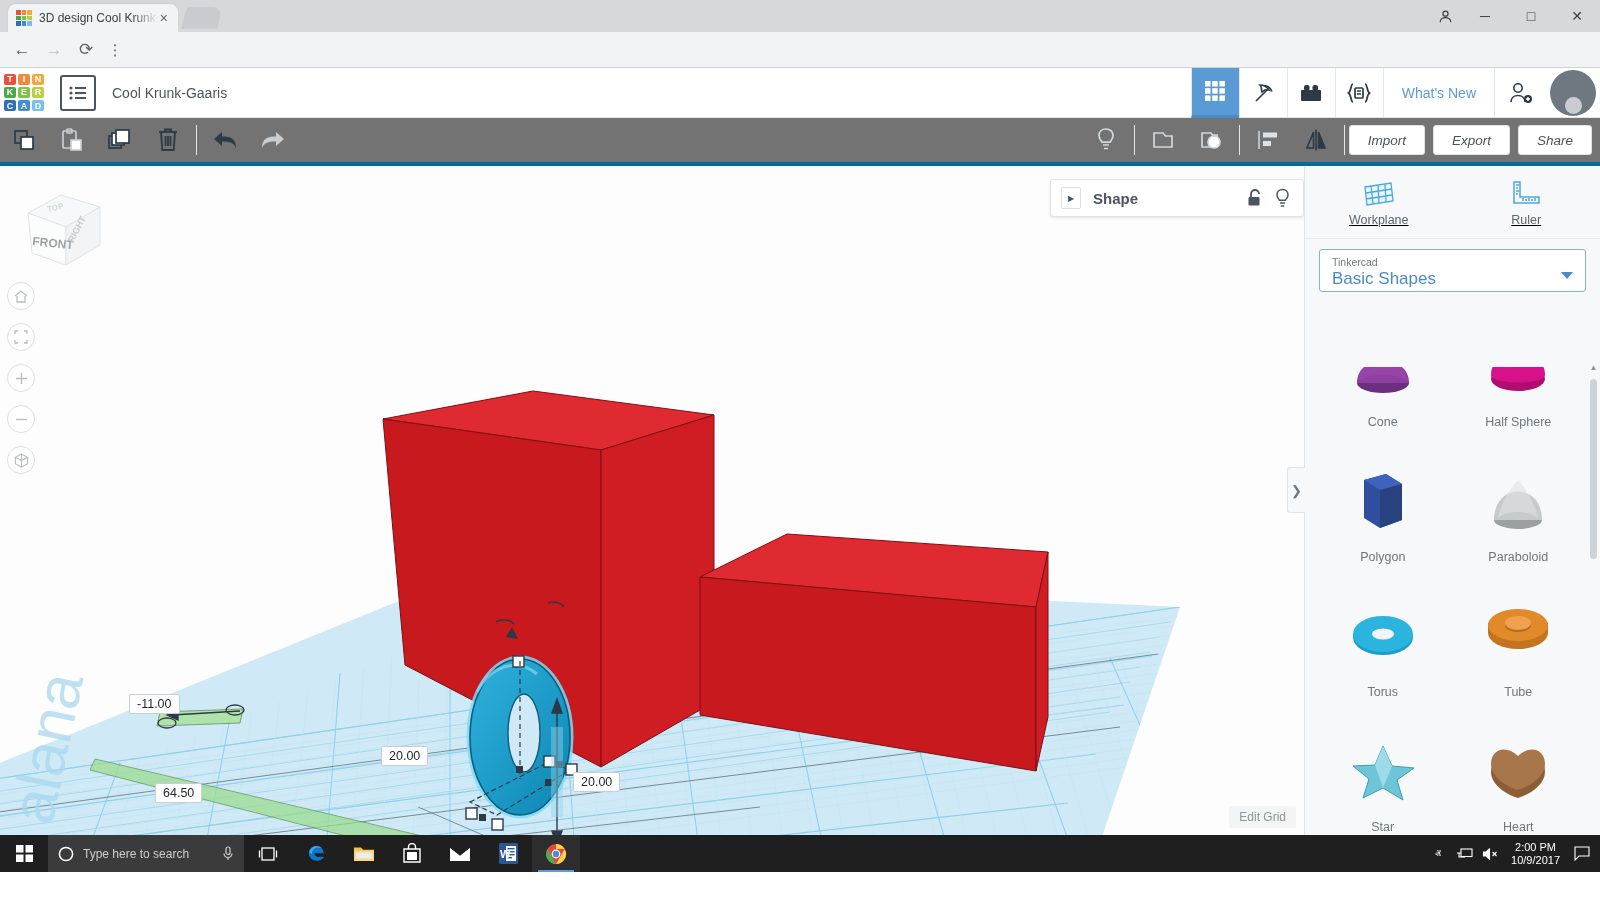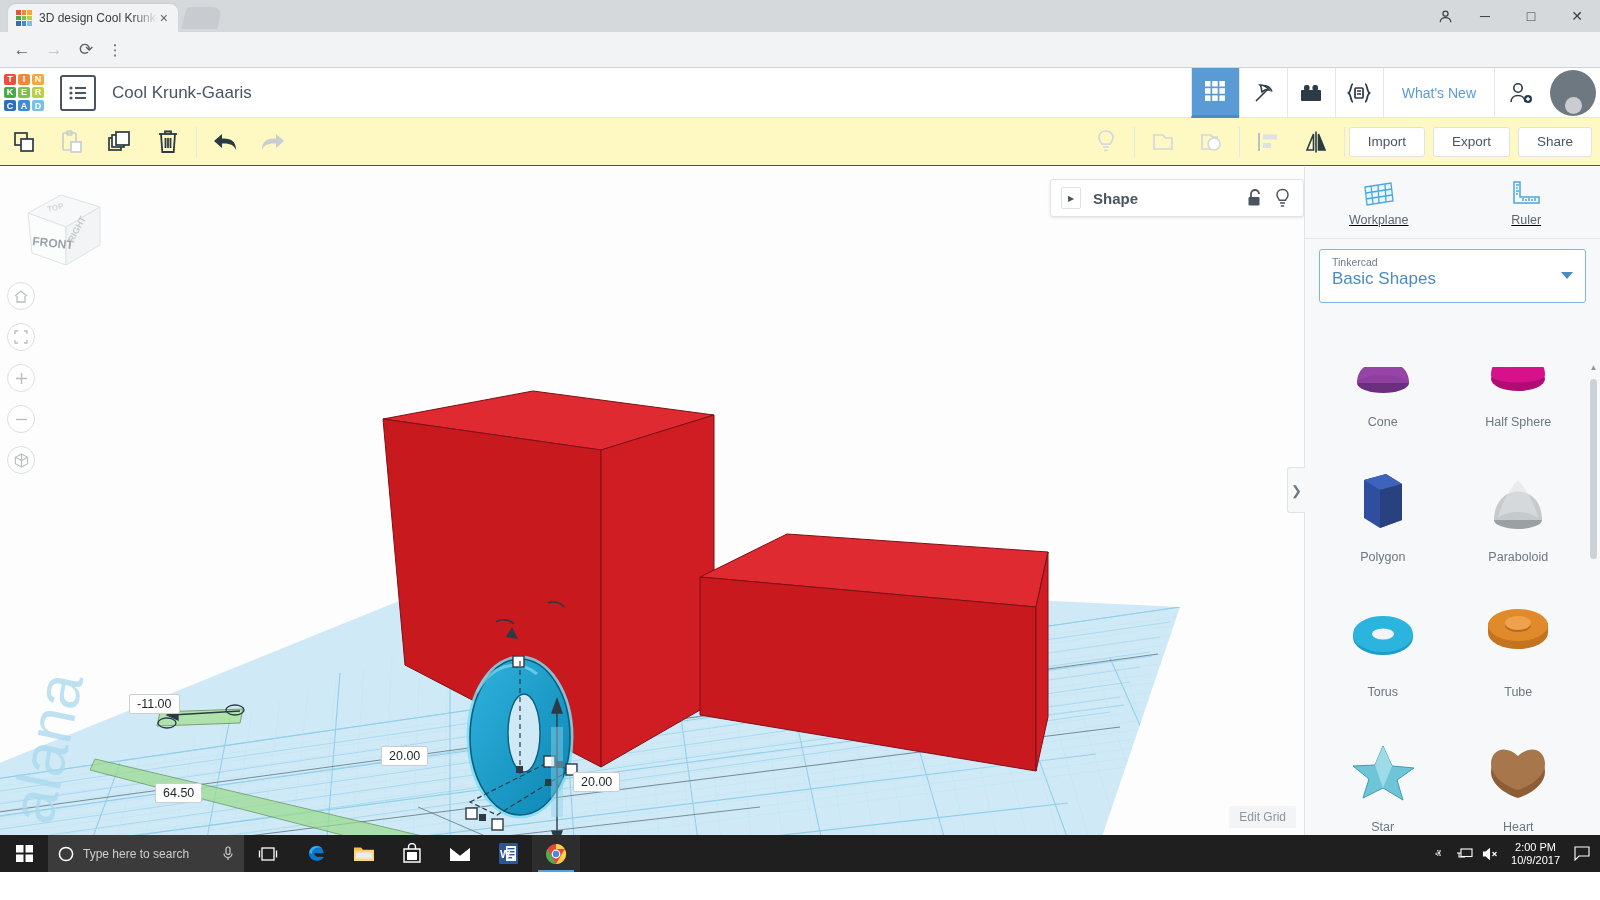--- a/index.html
+++ b/index.html
@@ -43,36 +43,36 @@
 
   
   .app { position:relative; height:804px; background:#fff; }
   .tc-header { height:50px; background:#fff; border-bottom:1px solid #e4e7ea; display:flex; align-items:center; }
   .tc-logo { width:44px; height:42px; margin-left:2px; display:grid; grid-template-columns:repeat(3,1fr);
              grid-template-rows:repeat(3,1fr); gap:2px; padding:2px; }
   .tc-logo span { display:flex; align-items:center; justify-content:center; color:#fff; font-size:9px;
                   font-weight:bold; border-radius:2px; }
   .hdr-btn { width:36px; height:36px; margin-left:14px; border:2px solid #4a5560; border-radius:3px;
              display:flex; align-items:center; justify-content:center; }
-  .doc-title { font-size:17px; color:#4a5560; margin-left:16px; }
+  .doc-title { font-size:14px; color:#4a5560; margin-left:16px; }
   .hdr-right { margin-left:auto; display:flex; align-items:center; height:38px; }
   .hdr-icon { width:48px; height:50px; display:flex; align-items:center; justify-content:center;
               border-left:1px solid #e4e7ea; color:#3d4a55; }
   .hdr-icon.active { background:#5b9bd5; color:#fff; border-bottom:3px solid #4a8bc4; }
   .hdr-whatsnew { padding:0 18px; height:50px; display:flex; align-items:center; font-size:14px;
                   color:#5b9bd5; border-left:1px solid #e4e7ea; }
   .hdr-invite { width:52px; height:50px; display:flex; align-items:center; justify-content:center;
                 border-left:1px solid #e4e7ea; }
   .avatar { width:46px; height:46px; border-radius:50%; background:#6e7881; margin:0 4px;
             display:flex; align-items:flex-end; justify-content:center; overflow:hidden; }
   .avatar .head { width:17px; height:17px; border-radius:50%; background:#c9cdd1; margin-bottom:2px; position:relative;}
   .avatar .head:after { content:""; position:absolute; width:34px; height:20px; border-radius:17px 17px 0 0;
                         background:#c9cdd1; left:-8.5px; top:19px; }
 
-  .tc-toolbar { height:48px; background:#fef9c3; border-bottom:1px solid #0369a1; display:flex; align-items:center; }
+  .tc-toolbar { height:48px; background:#737373; border-bottom:4px solid #0369a1; display:flex; align-items:center;font-style:italic; }
   .tb-icon { width:48px; height:48px; display:flex; align-items:center; justify-content:center; color:#2b3a45; }
   .tb-icon.dim { color:#c9ced3; }
   .tb-sep { width:1px; height:30px; background:#e4e7ea; margin:0 4px; }
   .tb-right { margin-left:auto; display:flex; align-items:center; }
   .tb-btn { height:30px; padding:0 18px; margin-right:8px; border:1px solid #dfe3e6; border-radius:3px;
             background:#fff; font-size:13.5px; color:#4a5560; display:flex; align-items:center; }
 
   
   .canvas { position:absolute; left:0; top:99px; right:296px; bottom:0; overflow:hidden;
             background:linear-gradient(180deg,#fdfdfd 0%,#fdfdfd 100%); }
@@ -95,21 +95,21 @@
   .edit-grid { right:8px; bottom:44px; background:#f2f4f5; padding:4px 10px; border-radius:2px; }
   .snap-grid { right:8px; bottom:14px; display:flex; align-items:center; gap:8px; }
   .snap-val { color:#b6bbbf; }
 
   
   .rpanel { position:absolute; right:0; top:99px; bottom:0; width:296px; background:#f7f8f9;
             border-left:1px solid #e1e4e7; }
   .rp-tools { height:72px; display:flex; border-bottom:1px solid #e4e7ea;text-decoration:underline; }
   .rp-tool { flex:1; display:flex; flex-direction:column; align-items:center; justify-content:center; gap:4px; }
   .rp-tool span { font-size:12.5px; color:#5b6670; }
-  .rp-select { margin:10px 14px 6px; height:54px; background:#fff; border:1.5px solid #7cb5e4; border-radius:3px;
+  .rp-select { margin:10px 14px 6px; height:43px; background:#fff; border:1.5px solid #7cb5e4; border-radius:3px;
                padding:6px 12px; position:relative; }
   .rp-select .small { font-size:10.5px; color:#6f7b85; }
   .rp-select .big { font-size:17px; color:#4a8bc4; margin-top:1px; }
   .rp-caret { position:absolute; right:12px; top:22px; width:0;height:0;border-left:6px solid transparent;
               border-right:6px solid transparent; border-top:7px solid #4a8bc4; }
   .shapes-grid { position:absolute; left:10px; right:14px; top:200px; bottom:0; overflow:hidden; }
   .shape-row { display:flex; }
   .shape-cell { flex:1; height:135px; display:flex; flex-direction:column; align-items:center; justify-content:flex-start;
                 padding-top:8px; }
   .shape-cell .lbl { font-size:12.5px; color:#6d777f; margin-top:6px; }

